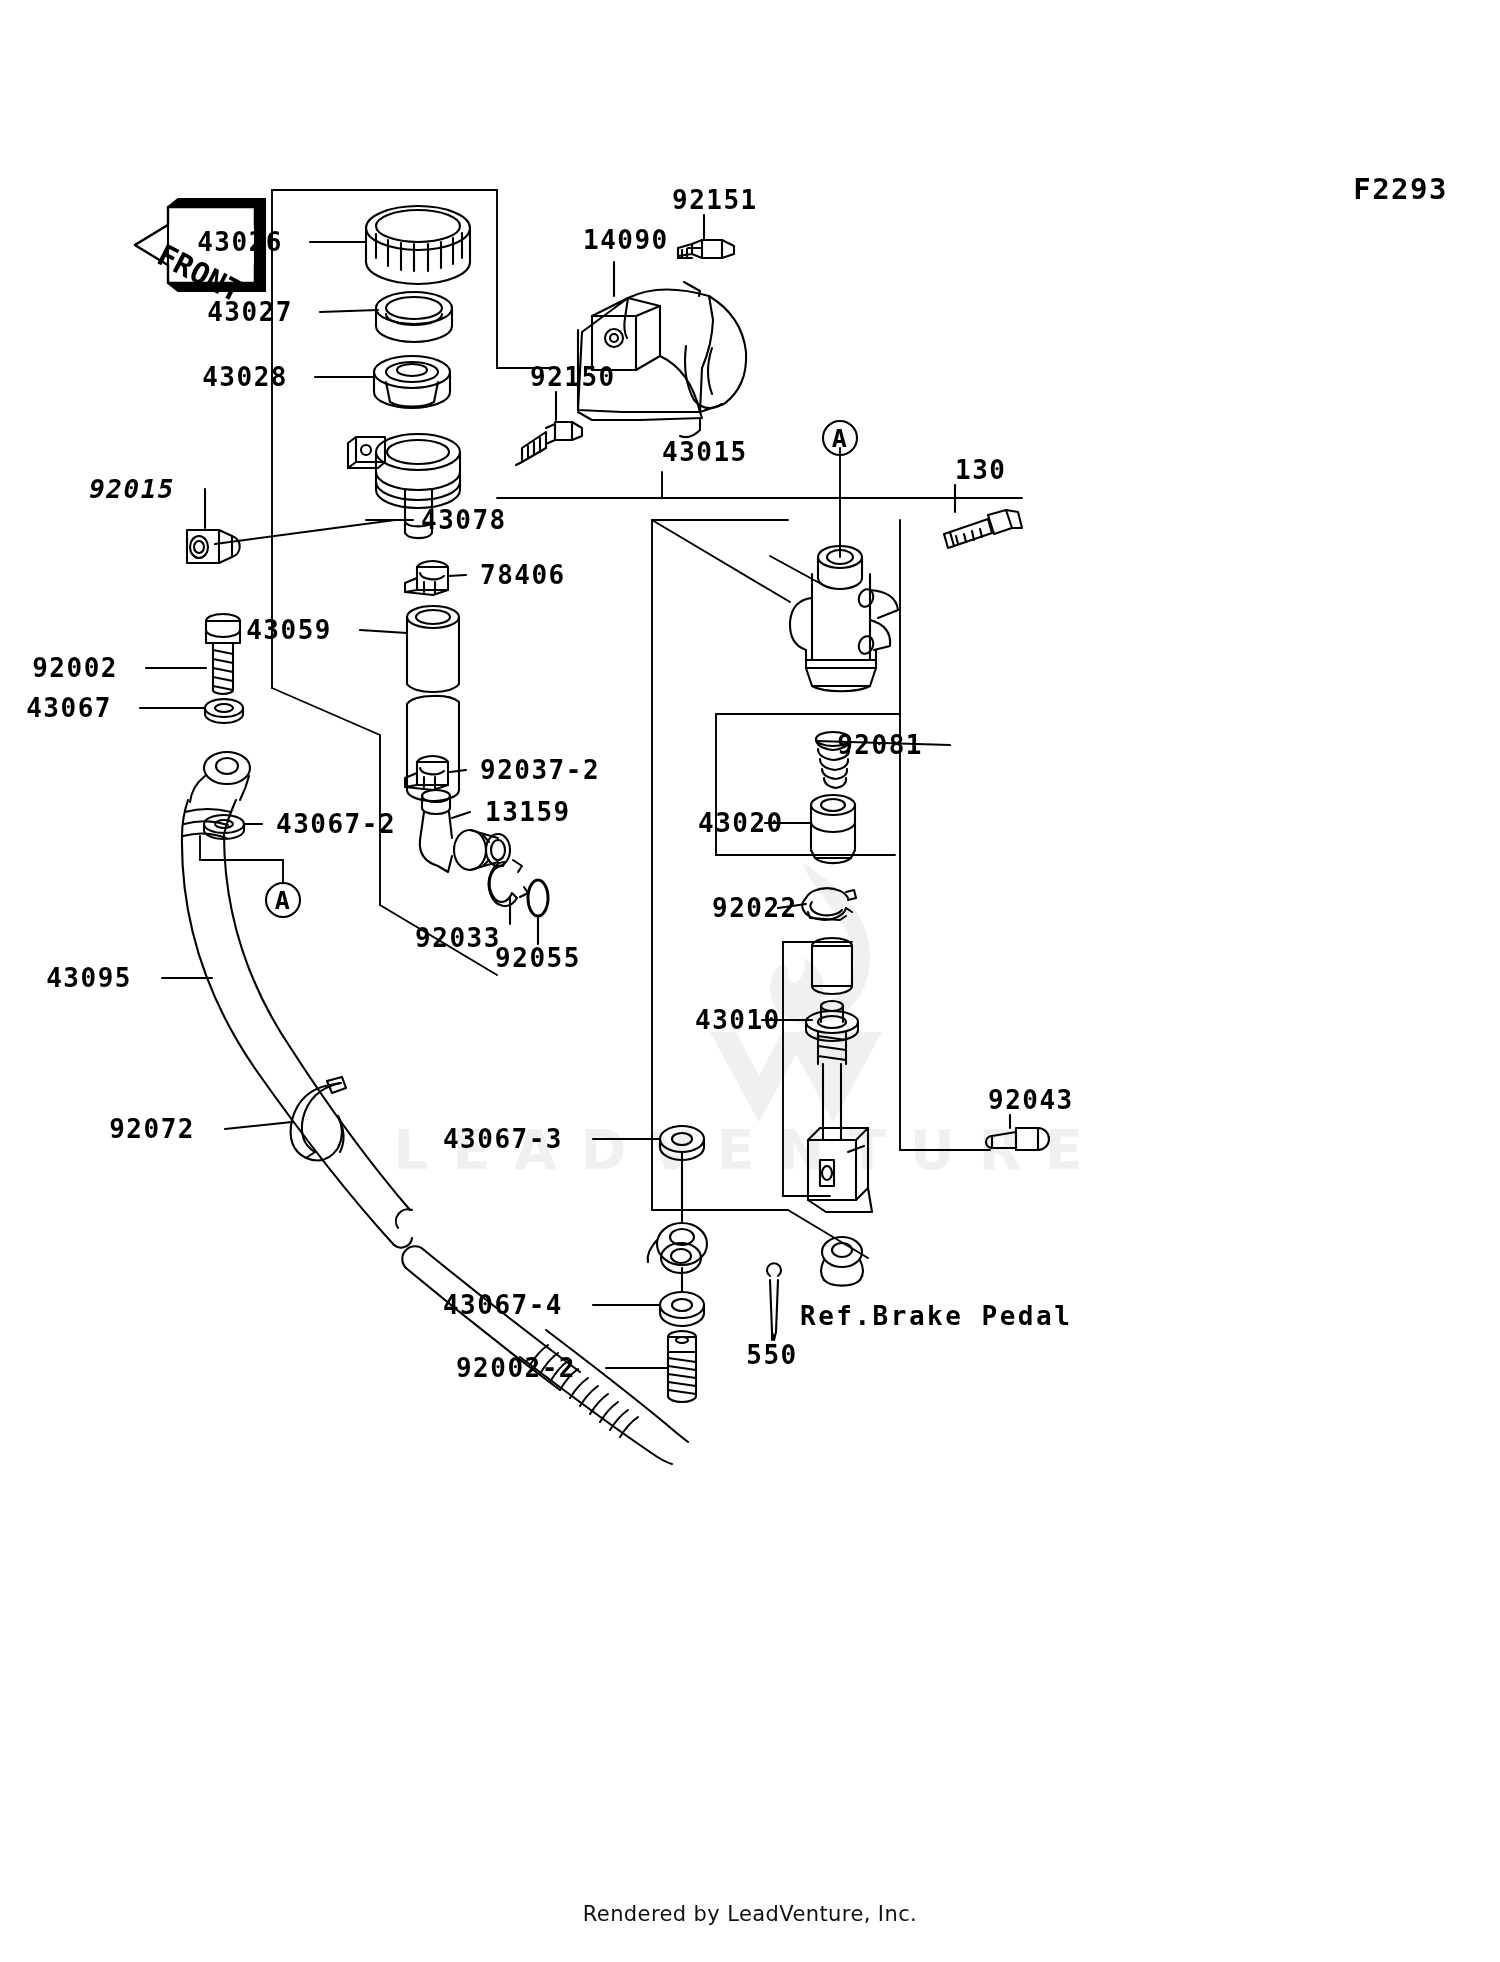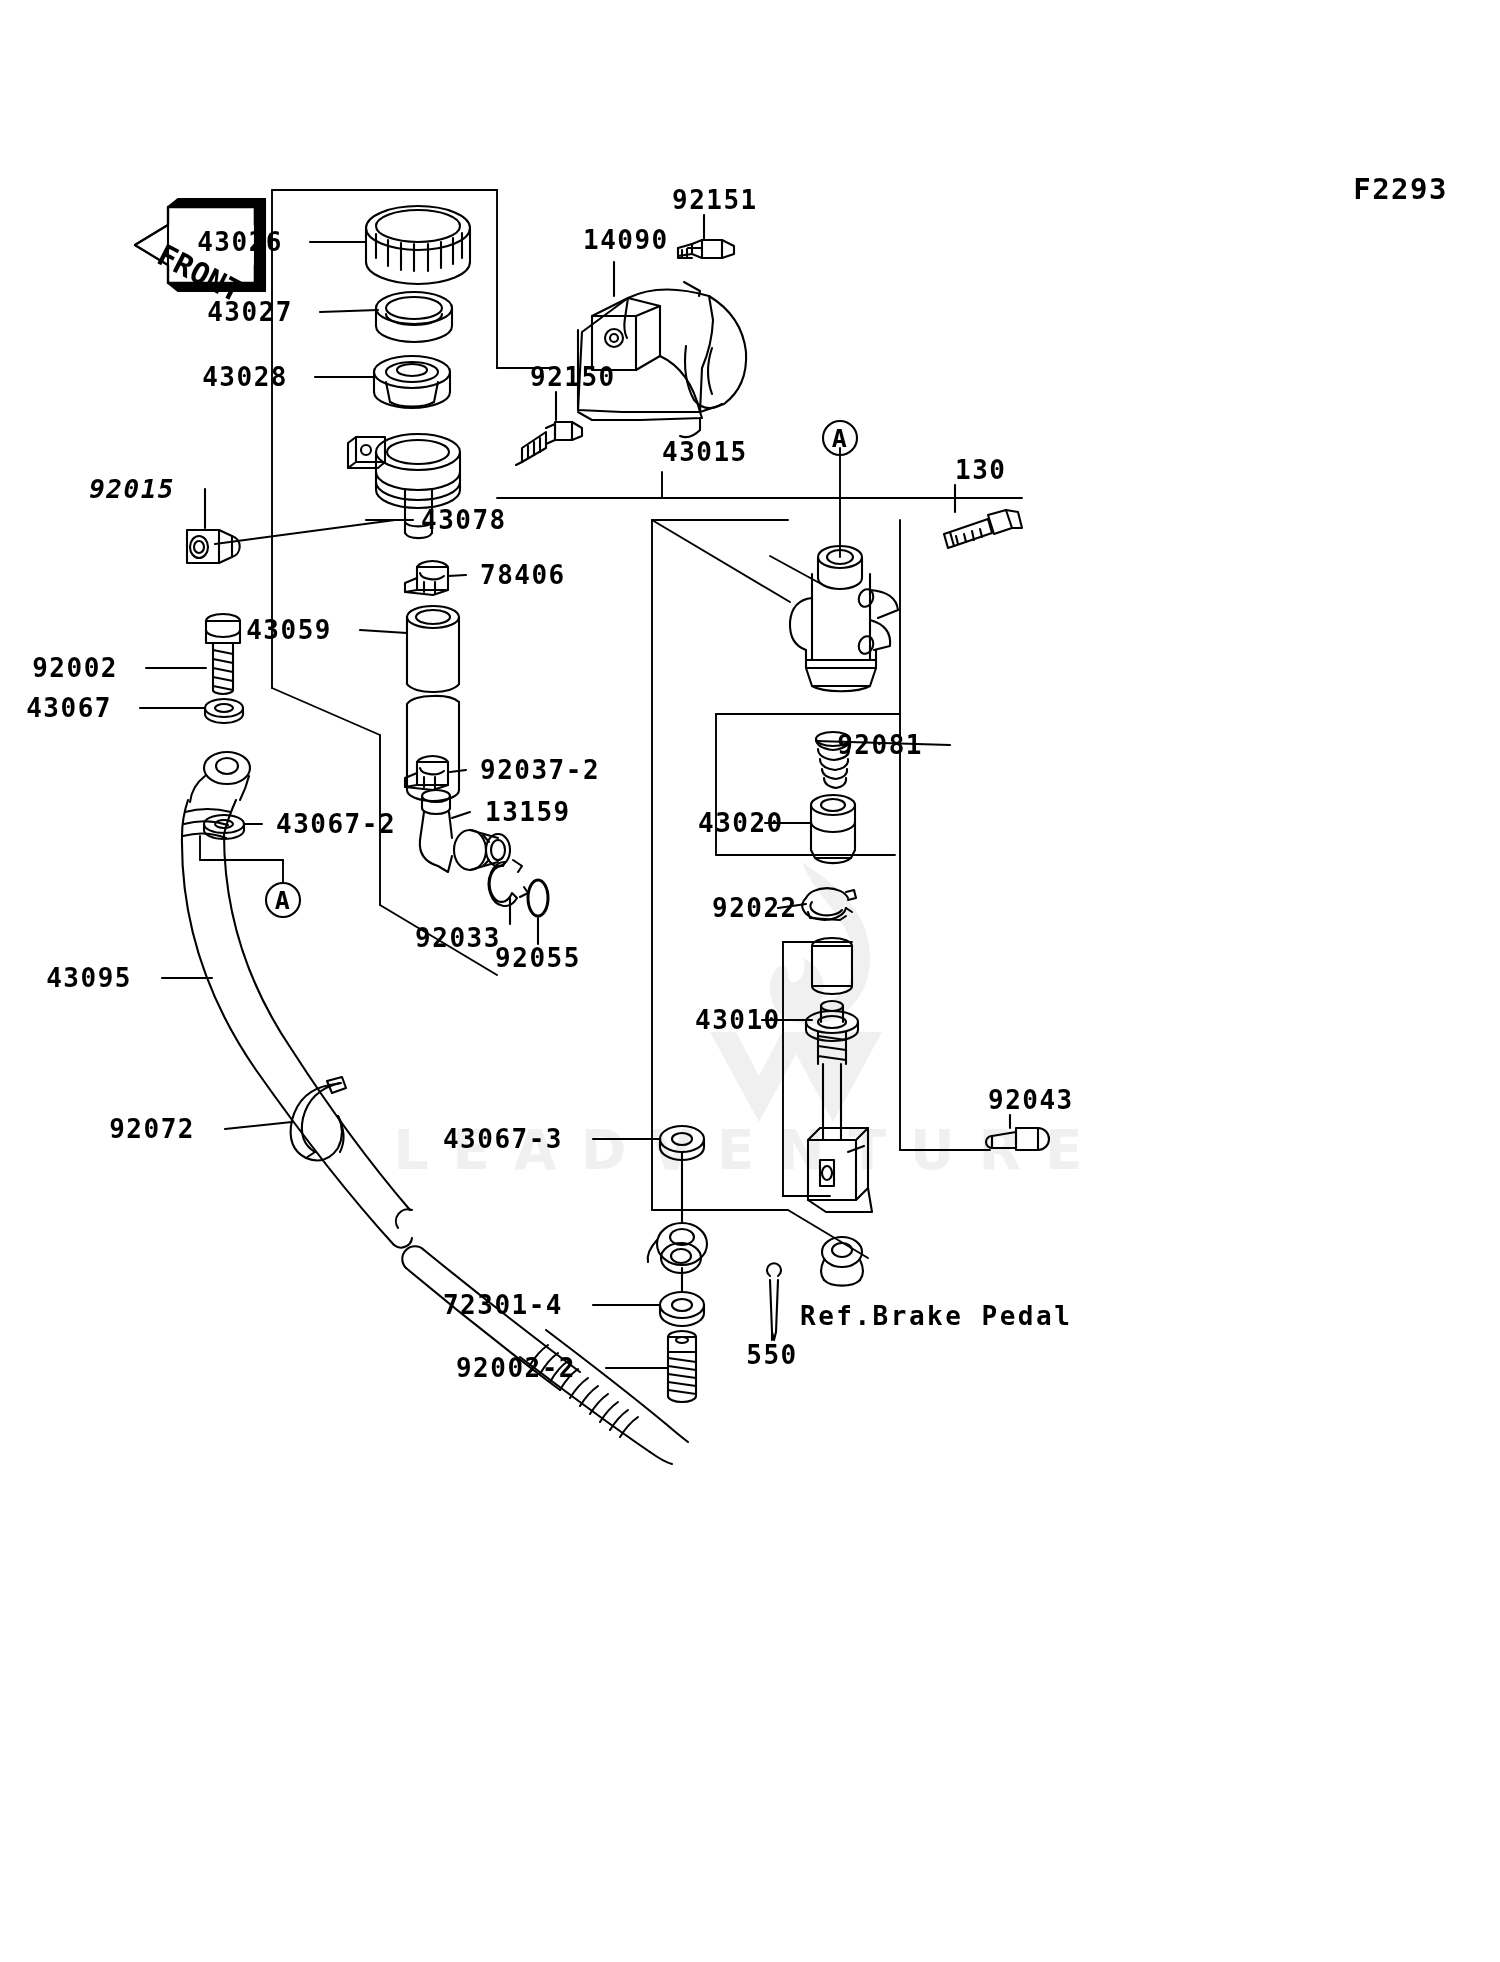--- a/index.html
+++ b/index.html
@@ -521,21 +521,21 @@
   <div class="lbl l" style="left:480px;top:770px;">92037-2</div>
   <div class="lbl l" style="left:485px;top:812px;">13159</div>
   <div class="lbl c" style="left:458px;top:938px;">92033</div>
   <div class="lbl c" style="left:538px;top:958px;">92055</div>
   <div class="lbl r" style="left:118px;top:668px;">92002</div>
   <div class="lbl r" style="left:112px;top:708px;">43067</div>
   <div class="lbl l" style="left:276px;top:824px;">43067-2</div>
   <div class="lbl r" style="left:132px;top:978px;">43095</div>
   <div class="lbl r" style="left:195px;top:1129px;">92072</div>
   <div class="lbl r" style="left:563px;top:1139px;">43067-3</div>
-  <div class="lbl r" style="left:563px;top:1305px;">72301-4</div>
+  <div class="lbl r" style="left:563px;top:1305px;">43067-4</div>
   <div class="lbl r" style="left:576px;top:1368px;">92002-2</div>
   <div class="lbl c" style="left:772px;top:1355px;">550</div>
   <div class="lbl l" style="left:583px;top:240px;">14090</div>
   <div class="lbl l" style="left:672px;top:200px;">92151</div>
   <div class="lbl l" style="left:530px;top:377px;">92150</div>
   <div class="lbl l" style="left:662px;top:452px;">43015</div>
   <div class="lbl l" style="left:955px;top:470px;">130</div>
   <div class="lbl r" style="left:923px;top:745px;">92081</div>
   <div class="lbl l" style="left:698px;top:823px;">43020</div>
   <div class="lbl l" style="left:712px;top:908px;">92022</div>
@@ -544,13 +544,14 @@
 
   <div class="lbl l" style="left:800px;top:1316px;letter-spacing:2.5px;">Ref.Brake Pedal</div>
 
   <div class="lbl c" style="left:840px;top:438px;font-size:25px;">A</div>
   <div class="lbl c" style="left:283px;top:900px;font-size:25px;">A</div>
 
   <svg class="layer" viewBox="0 0 1500 1962">
     <text x="155" y="262" font-family="DejaVu Sans Mono, monospace" font-size="30" font-weight="bold" fill="#000" transform="rotate(27 155 262)">FRONT</text>
   </svg>
 
+  <div class="footer">Rendered by LeadVenture, Inc.</div>
 </div>
 
 </body></html>

